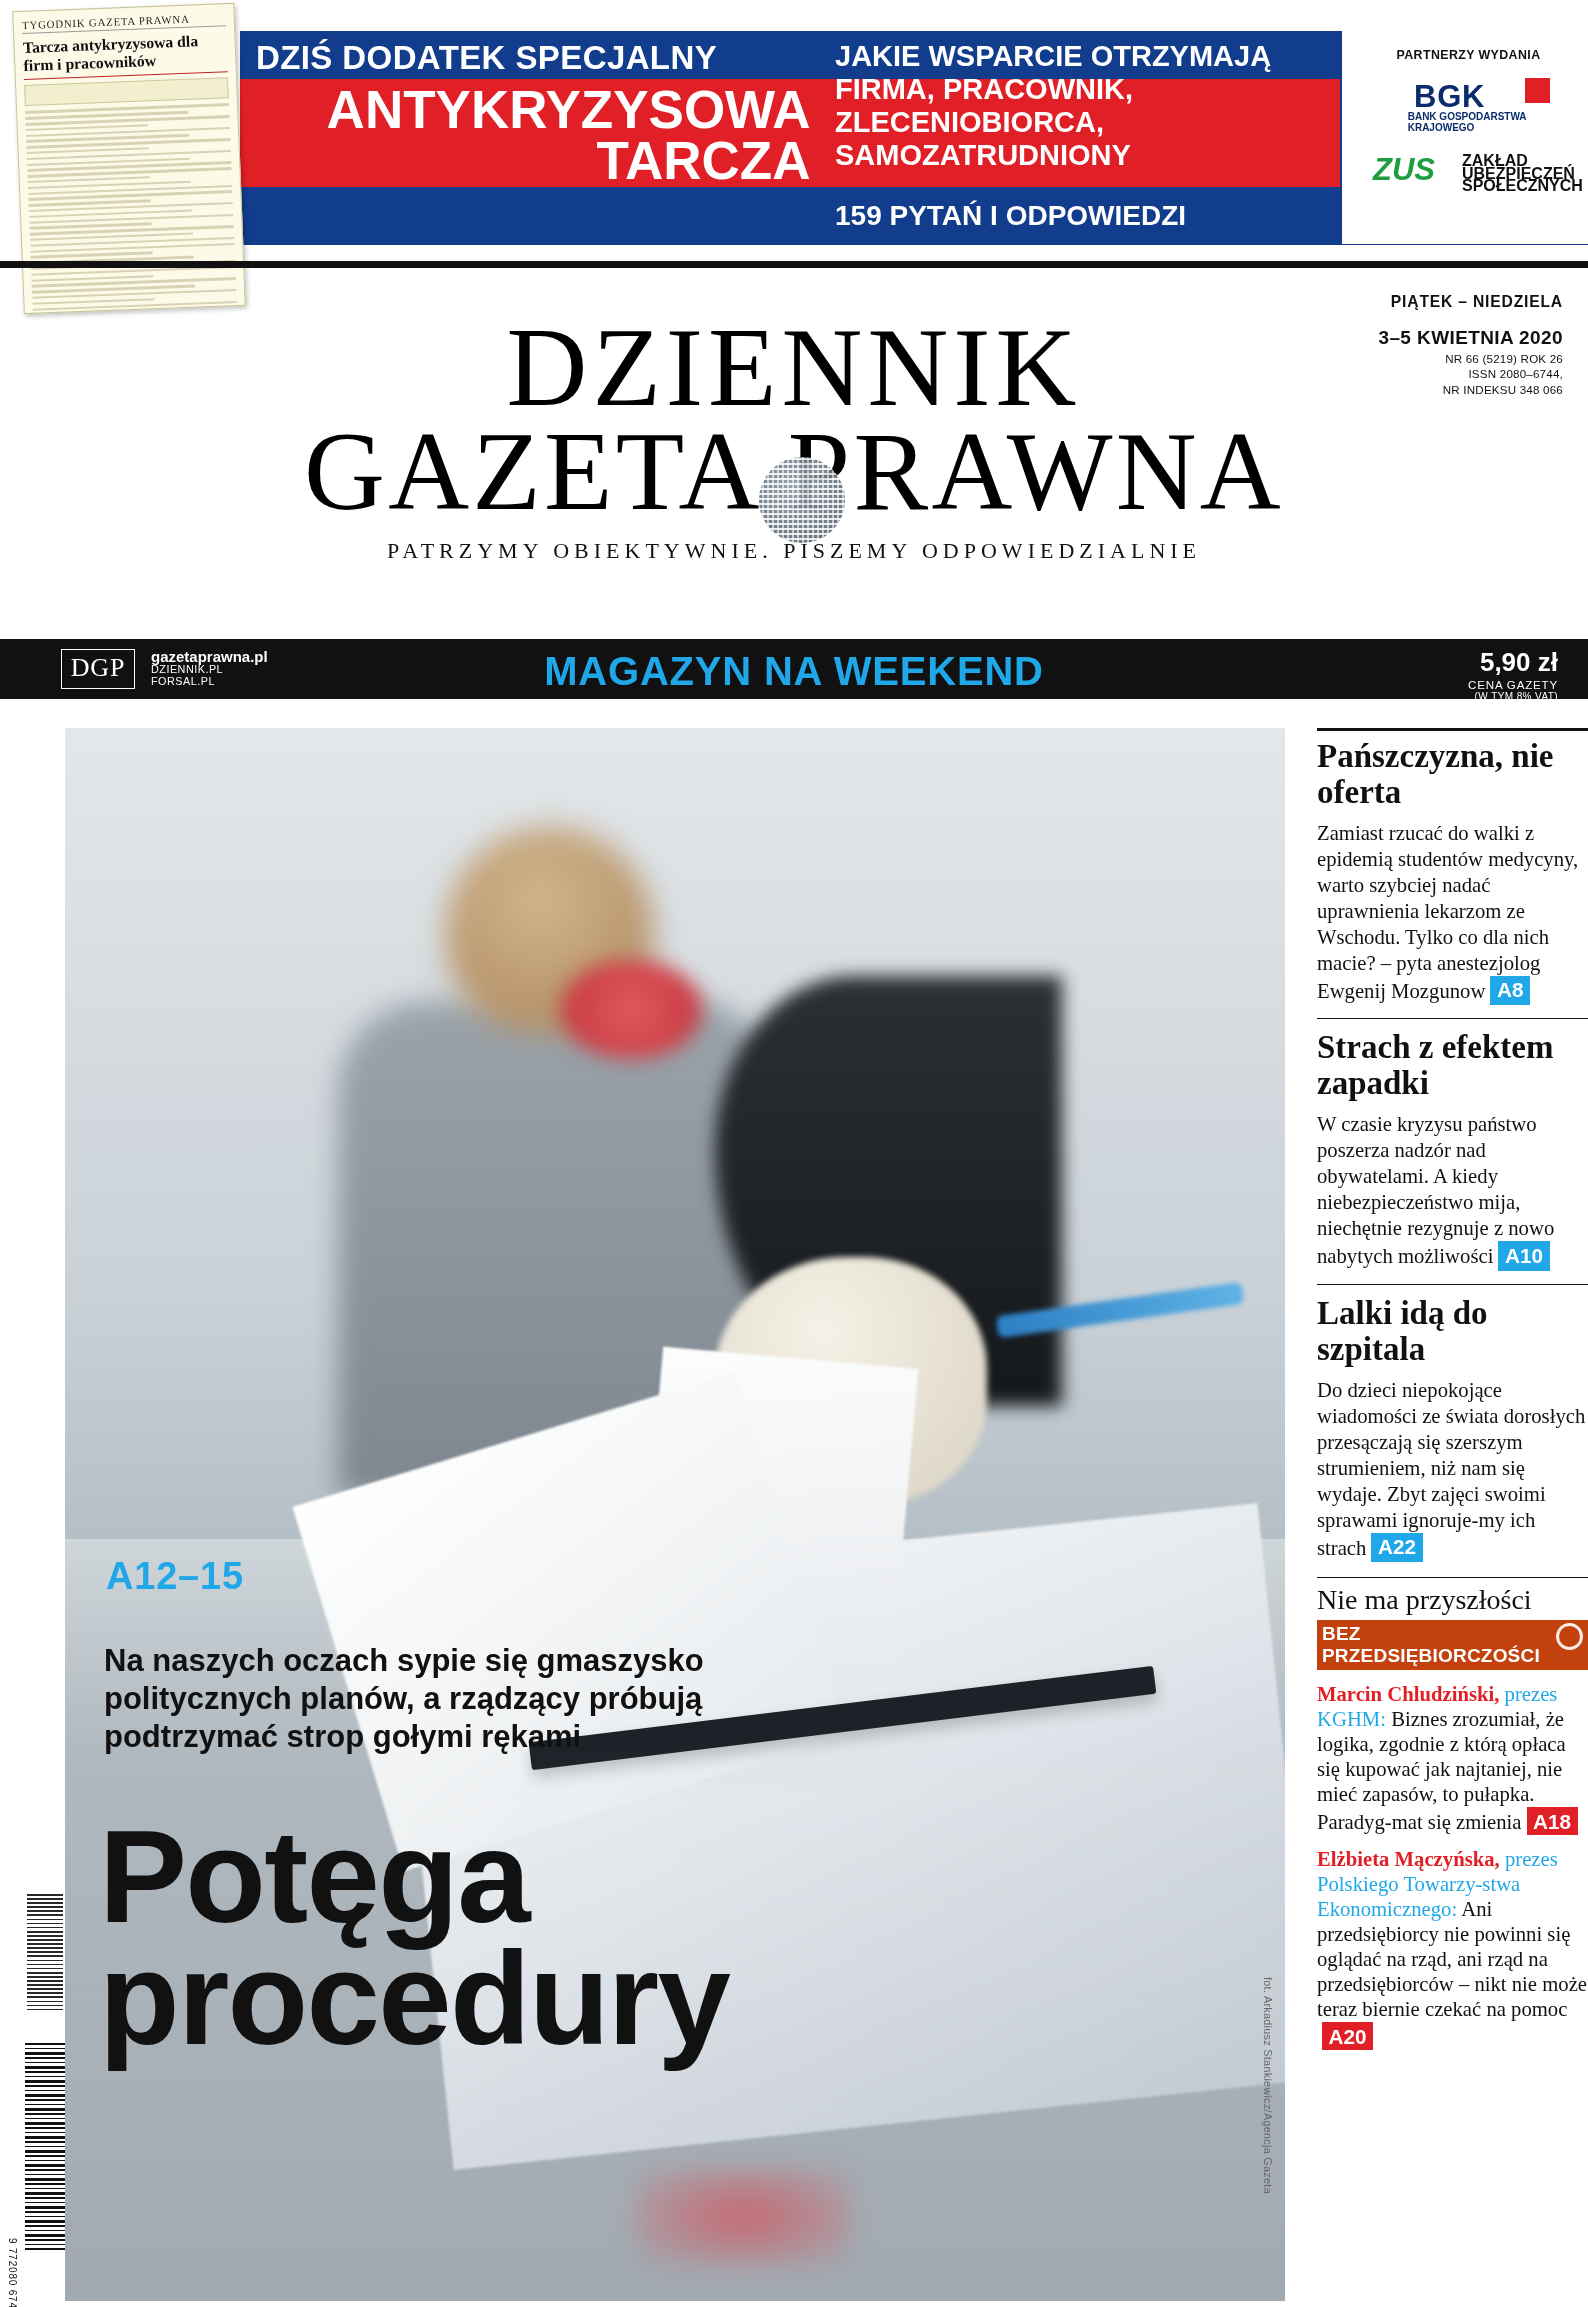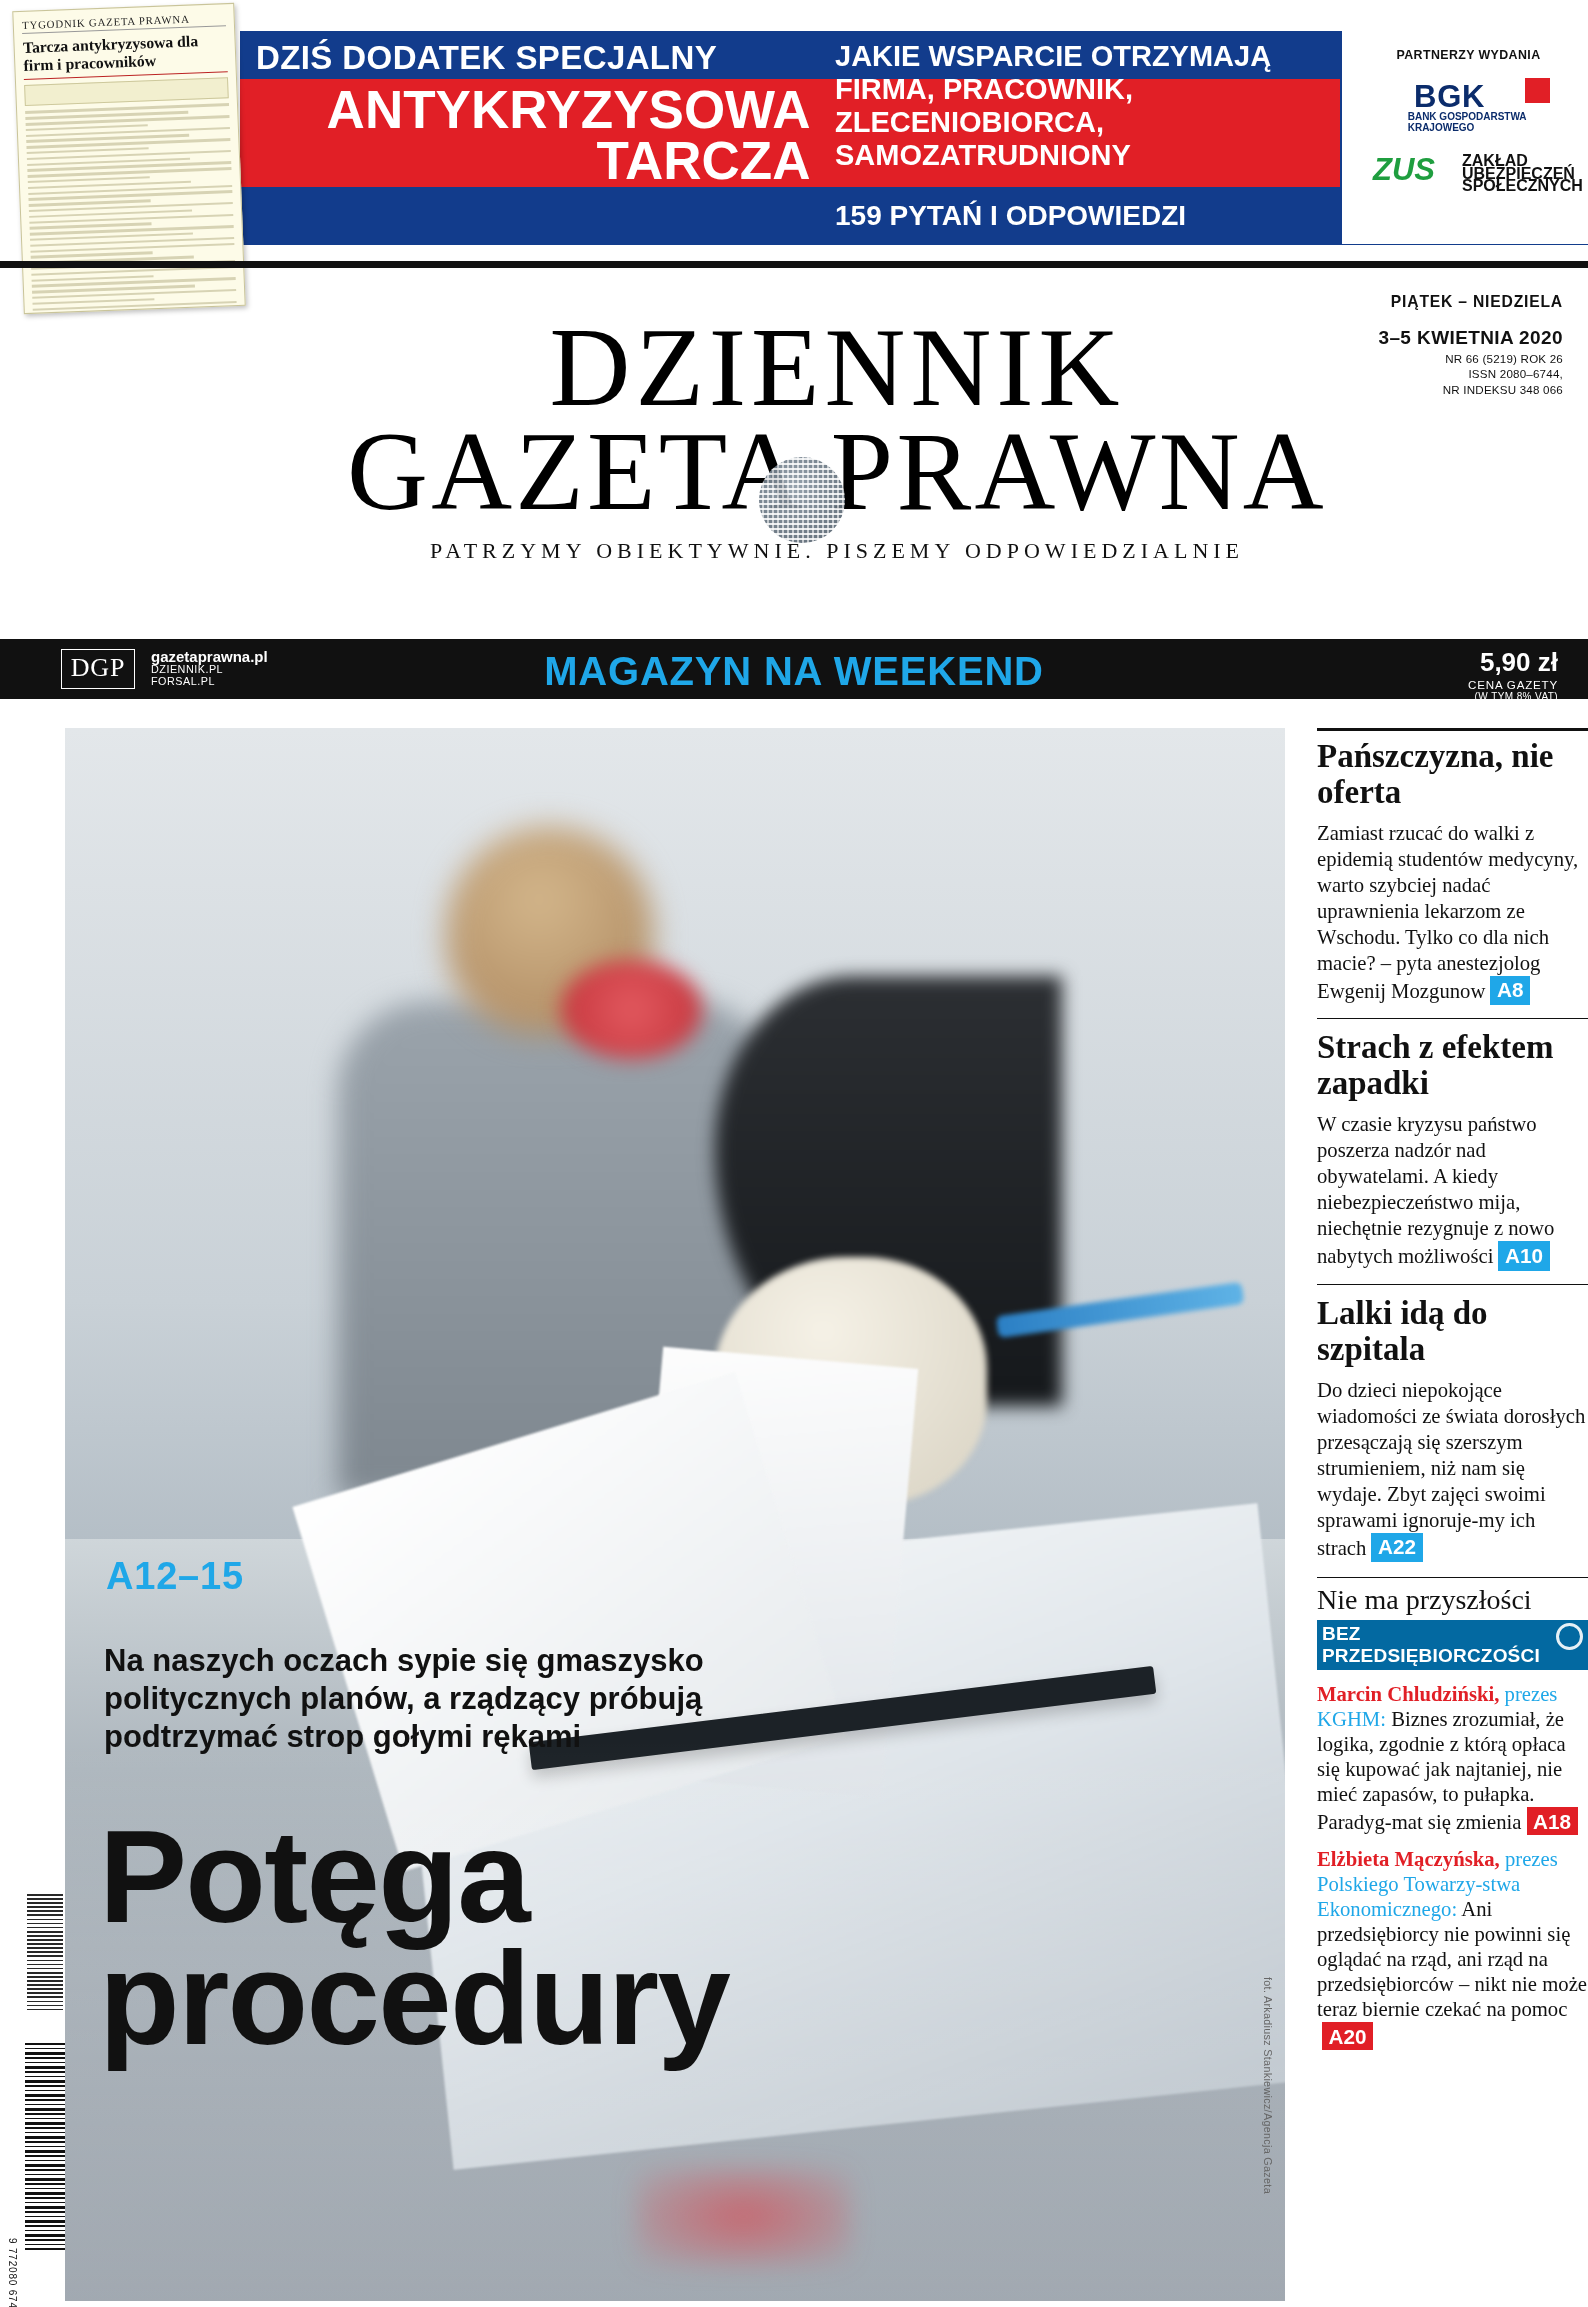--- a/index.html
+++ b/index.html
@@ -183,21 +183,21 @@
     position: absolute;
     left: 0; top: 261px;
     width: 1588px; height: 6.6px;
     background: #111;
   }
 
   
   .masthead {
     position: absolute;
     left: 0; top: 273px;
-    width: 1588px; height: 364px; padding-left: 43px;
+    width: 1588px; height: 364px;
   }
   .issue-info {
     position: absolute;
     right: 25px; top: 20px;
     text-align: right;
     font-family: "Liberation Serif", serif;
     color: #111;
   }
   .issue-info .l1 {
     font-family: "Liberation Sans", sans-serif;
@@ -495,21 +495,21 @@
     padding-top: 6.6px;
   }
   .pb-title {
     font-family: "Liberation Serif", serif;
     font-size: 28px;
     color: #111;
     line-height: 30px;
   }
   .pb-sub {
     margin-top: 5px;
-    background: #0369a1;
+    background: #c2410c;
     color: #fff;
     font-weight: bold;
     font-size: 19px;
     letter-spacing: 0.2px;
     padding: 3.3px 5px;
     position: relative;
   }
   .pb-sub::after {
     content: "";
     position: absolute;

